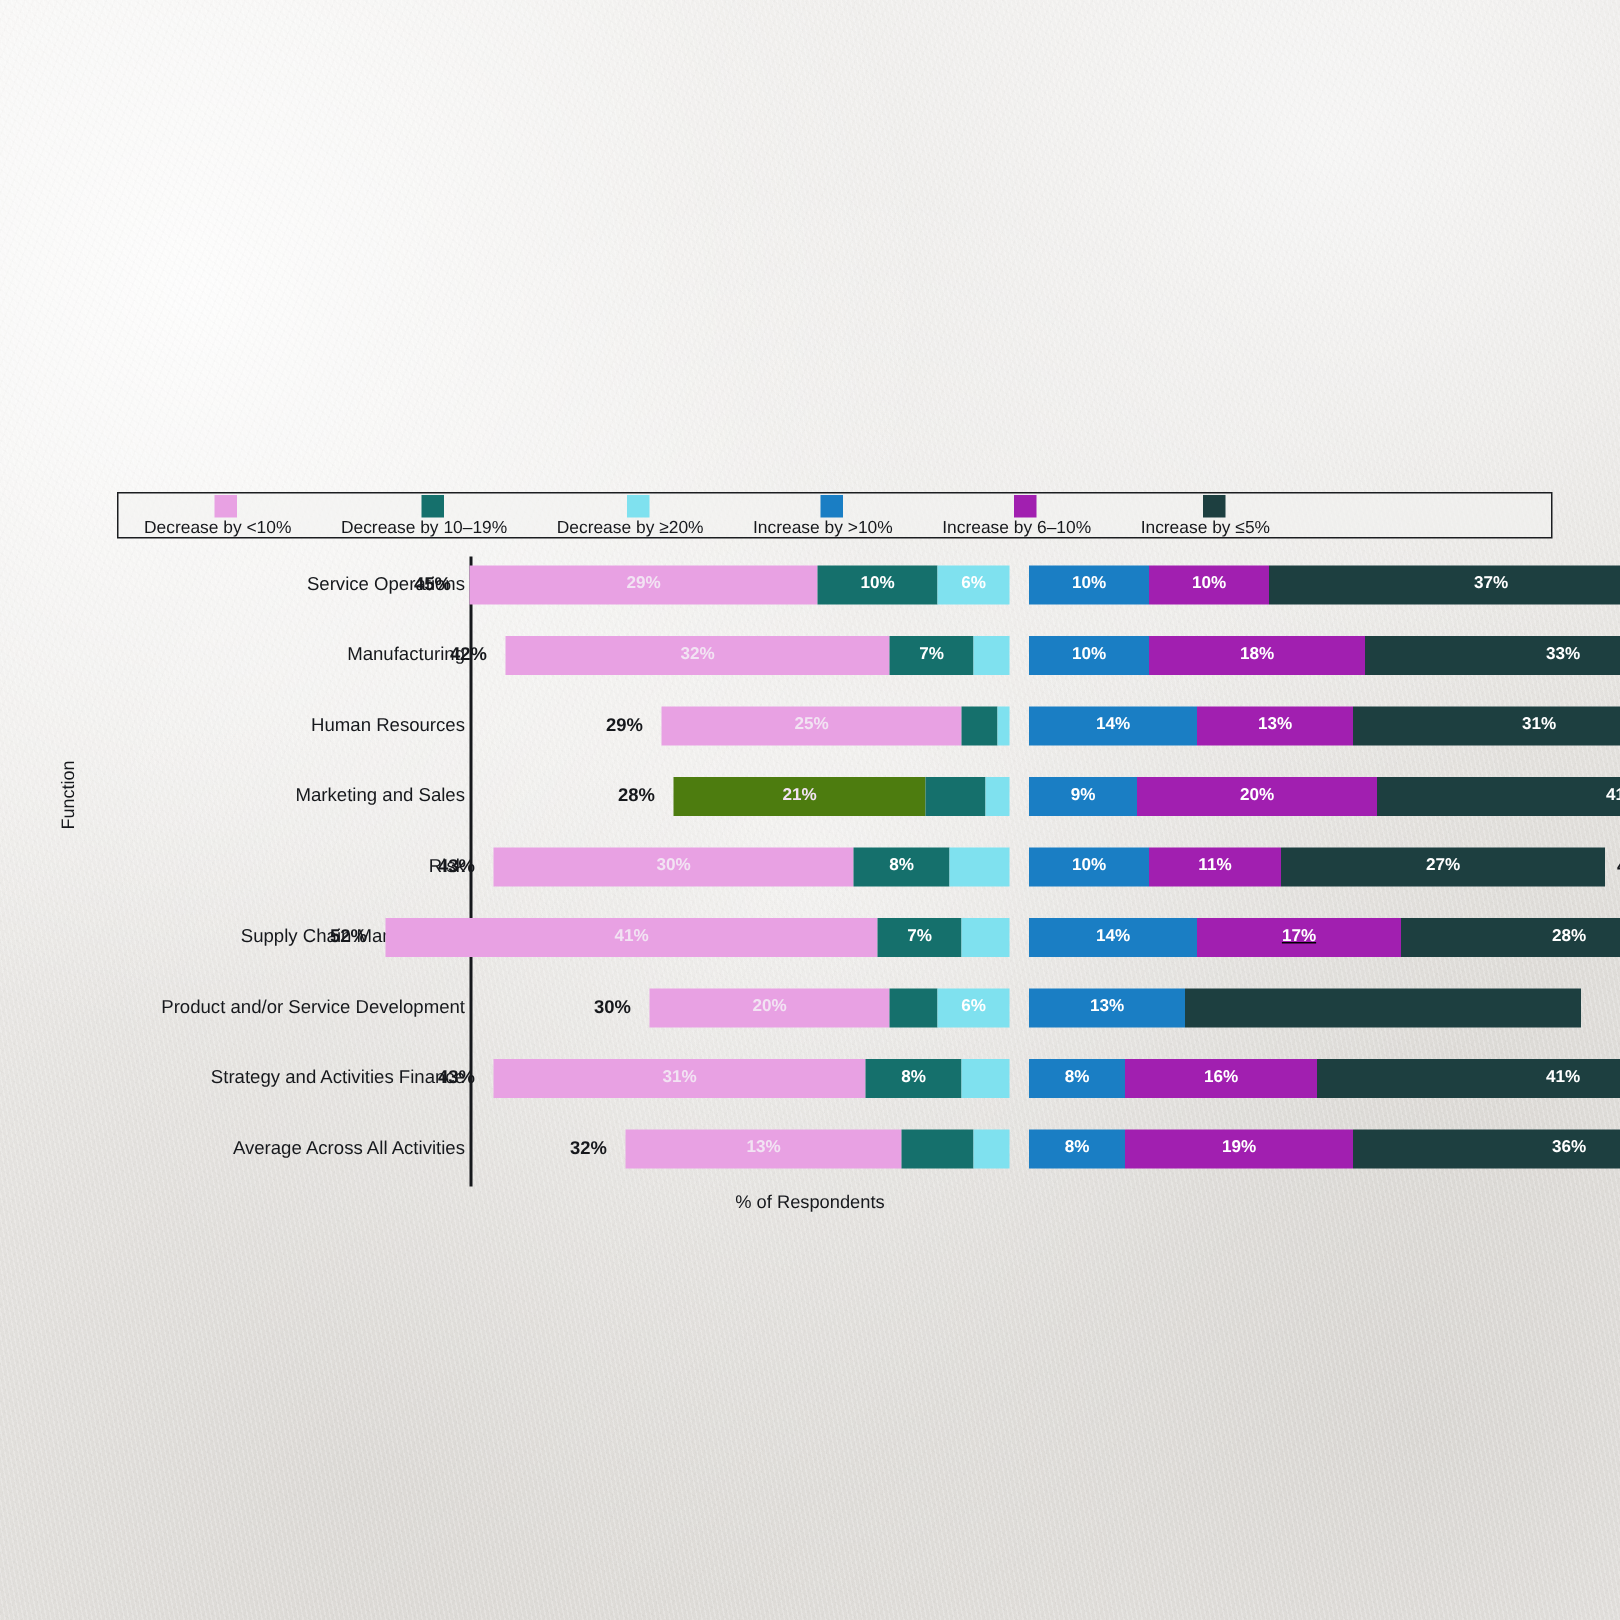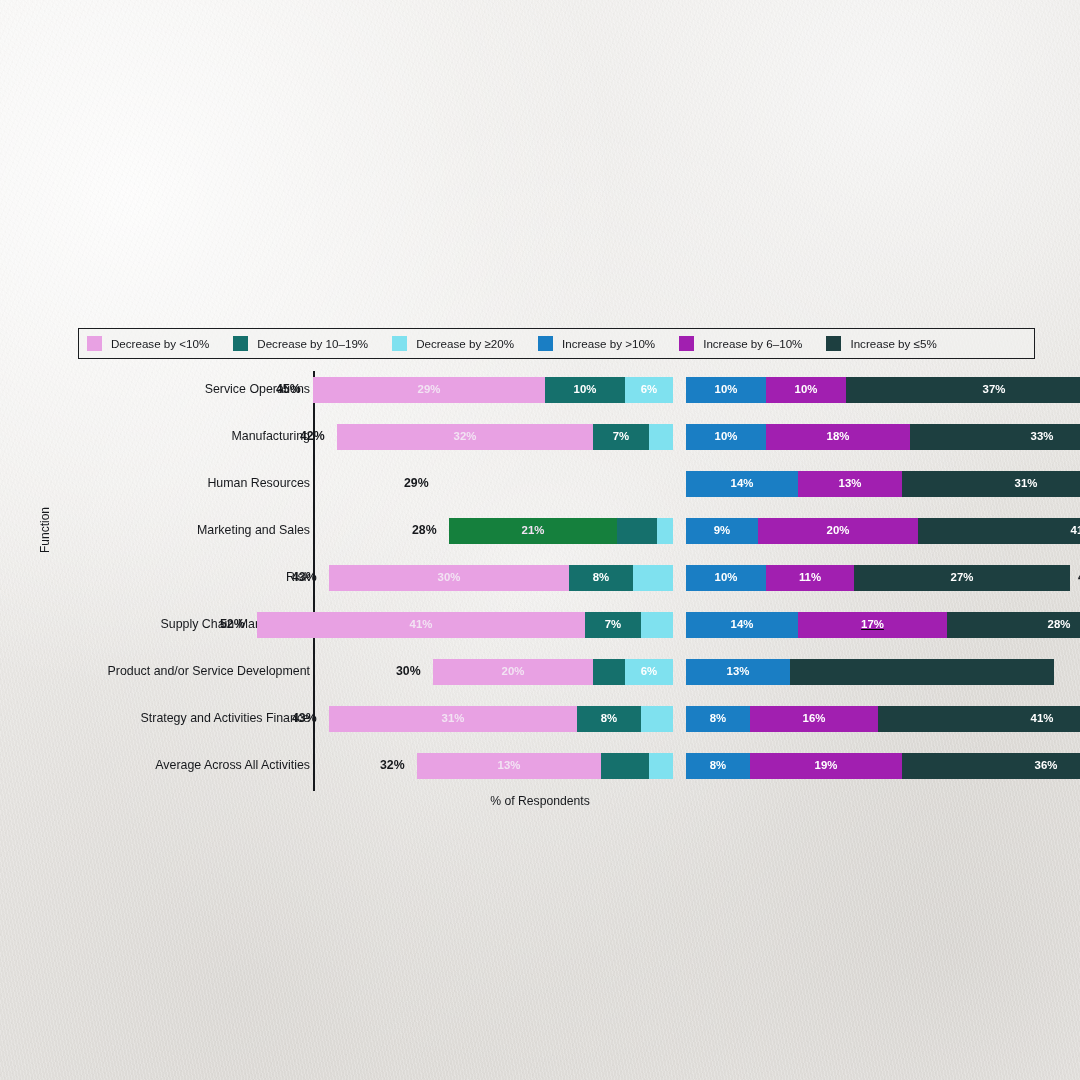--- a/index.html
+++ b/index.html
@@ -69,20 +69,21 @@
     border: 1.6px solid #1b1d20;
     background: rgba(243,242,240,0.55);
     display: flex;
     align-items: center;
     padding-left: 8px;
   }
   .legend-item {
     display: flex;
     align-items: center;
     margin-right: 4px;
+    flex-direction: column;
   }
   .legend-swatch {
     width: 15px;
     height: 15px;
     flex: 0 0 15px;
   }
   .legend-label {
     font-size: 11.6px;
     color: #16181c;
     margin-left: 9px;
@@ -279,37 +280,44 @@
           <div class="seg" style="width: 144px; background: rgb(161, 31, 176);">
             <span class="seg-label">18%</span>
           </div>
           <div class="seg" style="width: 264px; background: rgb(29, 63, 64);">
             <span class="seg-label">33%</span>
           </div>
         </div>
       </div>
       <div class="chart-row">
         <div class="row-label">Human Resources</div>
+        <div class="group-left">
+          <div class="seg" style="width: 200px; background: rgb(232, 161, 227);">
+            <span class="seg-label dim">25%</span>
+          </div>
+          <div class="seg" style="width: 24px; background: rgb(21, 112, 108);"></div>
+          <div class="seg" style="width: 8px; background: rgb(127, 225, 239);"></div>
+        </div>
         <div class="total-left" style="left: 404px;">29%</div>
         <div class="group-right">
           <div class="seg" style="width: 112px; background: rgb(26, 126, 196);">
             <span class="seg-label">14%</span>
           </div>
           <div class="seg" style="width: 104px; background: rgb(161, 31, 176);">
             <span class="seg-label">13%</span>
           </div>
           <div class="seg" style="width: 248px; background: rgb(29, 63, 64);">
             <span class="seg-label">31%</span>
           </div>
         </div>
       </div>
       <div class="chart-row">
         <div class="row-label">Marketing and Sales</div>
         <div class="group-left">
-          <div class="seg" style="width: 168px; background: #15803d;">
+          <div class="seg" style="width: 168px; background: #4d7c0f;">
             <span class="seg-label dim">21%</span>
           </div>
           <div class="seg" style="width: 40px; background: rgb(21, 112, 108);"></div>
           <div class="seg" style="width: 16px; background: rgb(127, 225, 239);"></div>
         </div>
         <div class="total-left" style="left: 412px;">28%</div>
         <div class="group-right">
           <div class="seg" style="width: 72px; background: rgb(26, 126, 196);">
             <span class="seg-label">9%</span>
           </div>
@@ -355,21 +363,21 @@
           <div class="seg" style="width: 56px; background: rgb(21, 112, 108);">
             <span class="seg-label">7%</span>
           </div>
           <div class="seg" style="width: 32px; background: rgb(127, 225, 239);"></div>
         </div>
         <div class="total-left" style="left: 220px;">52%</div>
         <div class="group-right">
           <div class="seg" style="width: 112px; background: rgb(26, 126, 196);">
             <span class="seg-label">14%</span>
           </div>
-          <div class="seg" style="width: 149px; background: rgb(161, 31, 176); text-decoration: underline;">
+          <div class="seg" style="width: 136px; background: rgb(161, 31, 176); text-decoration: underline;">
             <span class="seg-label">17%</span>
           </div>
           <div class="seg" style="width: 224px; background: rgb(29, 63, 64);">
             <span class="seg-label">28%</span>
           </div>
         </div>
       </div>
       <div class="chart-row">
         <div class="row-label">Product and/or Service Development</div>
         <div class="group-left">

